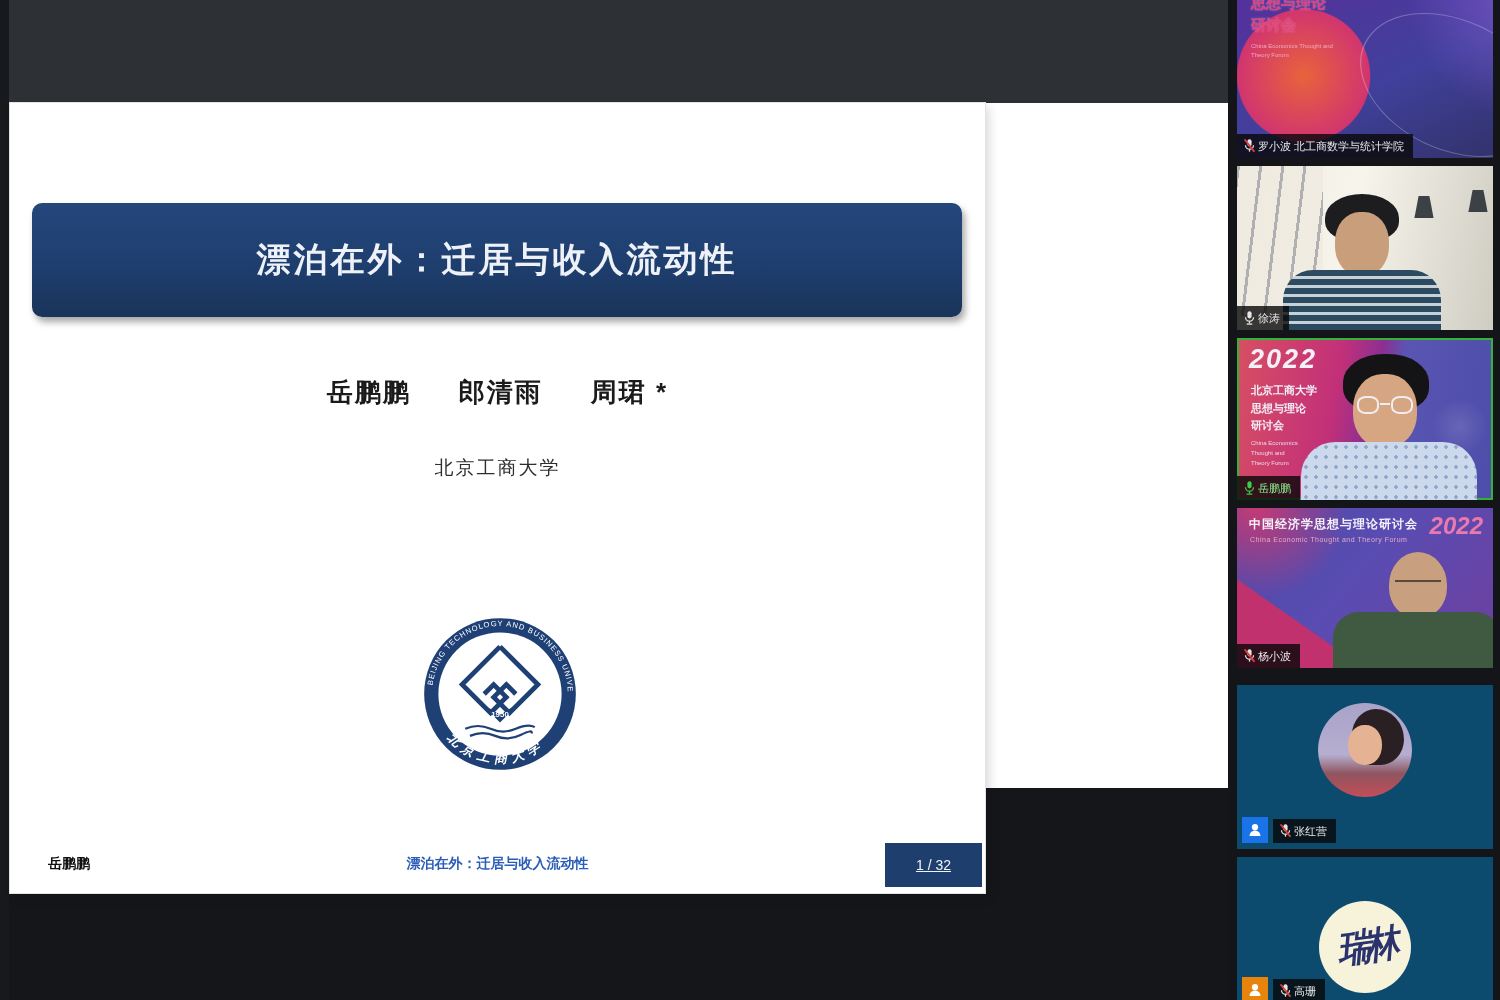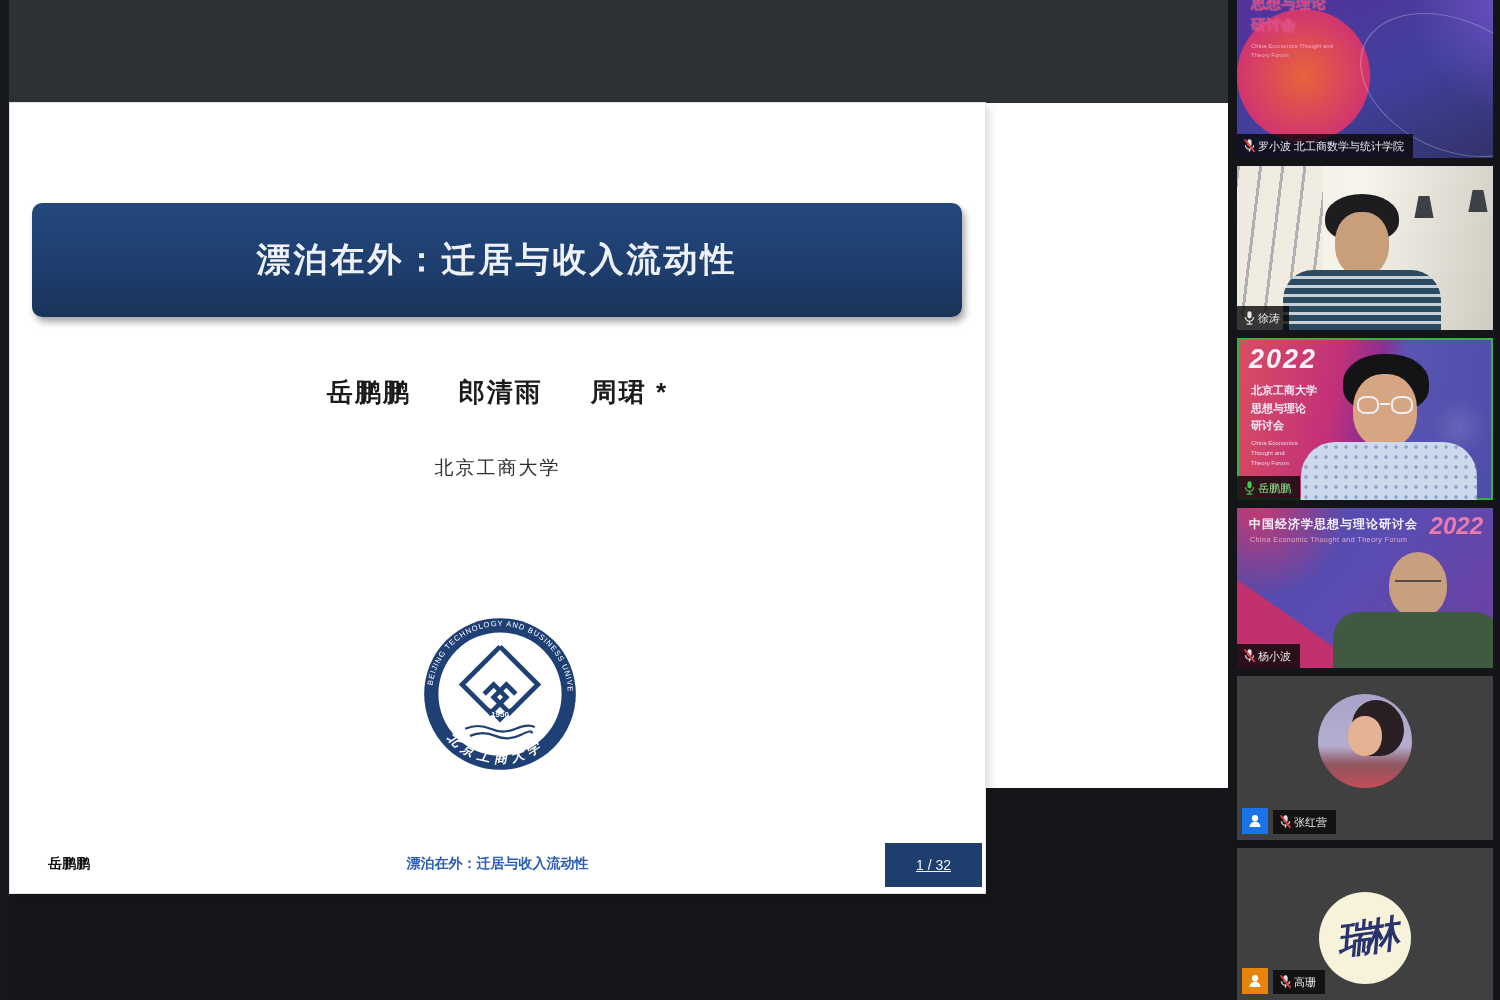--- a/index.html
+++ b/index.html
@@ -109,21 +109,21 @@
   .t4 .bannertxt { position:absolute; left:12px; top:8px; font-size:12px; font-weight:700; color:#f5f2fa; letter-spacing:1px; }
   .t4 .banneryear { position:absolute; right:10px; top:4px; font-size:24px; font-weight:700; font-style:italic; color:#e87ab0; }
   .t4 .bannersub { position:absolute; left:13px; top:28px; font-size:7px; color:#e8a8c6; letter-spacing:.5px; }
   .t4 .head { position:absolute; left:152px; top:44px; width:58px; height:66px; background:#c9a07f; border-radius:50% 50% 46% 46%; }
   .t4 .glasses { position:absolute; left:158px; top:72px; width:46px; height:12px;
                  border-top:2px solid rgba(60,50,45,.8); }
   .t4 .body { position:absolute; left:96px; top:104px; width:168px; height:60px; border-radius:26px 26px 0 0;
               background:#3f5a40; }
 
   
-  .t5, .t6 { background:#404040; }
+  .t5, .t6 { background:#0c4a6e;margin-top:9px; }
   .avatar { position:absolute; left:50%; transform:translateX(-50%); border-radius:50%; overflow:hidden; }
   .t5 .avatar { top:18px; width:94px; height:94px; background:linear-gradient(180deg,#aaa3c9 0%,#b5aed0 55%,#8f5560 75%,#c44d58 100%); }
   .t5 .avhair { position:absolute; left:34px; top:6px; width:52px; height:56px; background:#2a2024; border-radius:50% 60% 50% 40%; }
   .t5 .avface { position:absolute; left:30px; top:22px; width:34px; height:40px; background:#e6b294; border-radius:48%; }
   .t6 .avatar { top:44px; width:92px; height:92px; background:#f6f3da; display:flex; align-items:center; justify-content:center; }
   .t6 .cal { font-size:34px; font-weight:700; font-style:italic; color:#2a336e; transform:rotate(-8deg) scaleY(1.1);
              letter-spacing:-6px; font-family:"DejaVu Serif", serif; }
 
   .redslash { stroke:#e03c3c; stroke-width:2.4; stroke-linecap:round; }
 </style>

